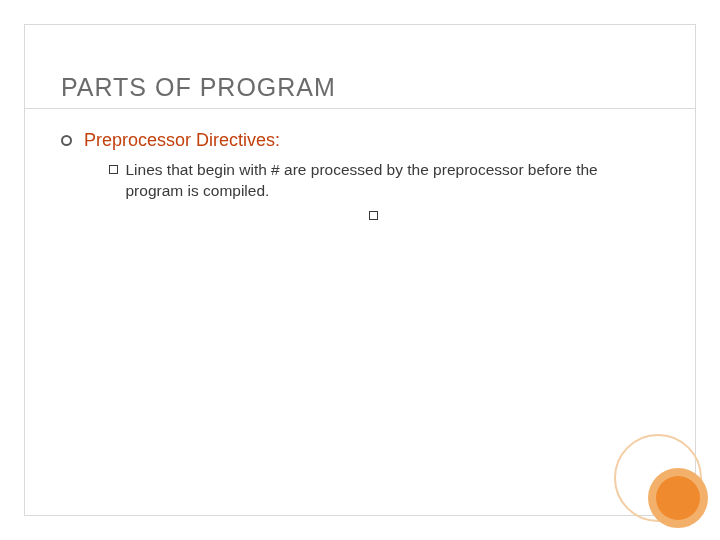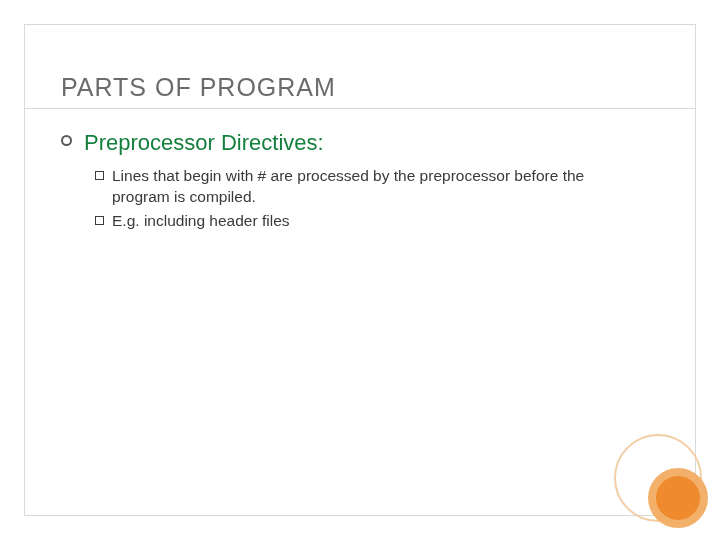--- a/index.html
+++ b/index.html
@@ -39,33 +39,34 @@
   .donut {
     width: 11px;
     height: 11px;
     border: 2.5px solid #5a5a5a;
     border-radius: 50%;
     margin-top: 6px;
     margin-right: 12px;
     flex-shrink: 0;
   }
   .bullet-text {
-    font-size: 22px;
-    color: #15803d;
+    font-size: 18px;
+    color: #c2410c;
     line-height: 1.3;
   }
   .sub-list {
     margin-left: 34px;
     margin-top: 6px;
     margin-bottom: 14px;
   }
   .sub-row {
     display: flex;
     align-items: flex-start;
     margin-bottom: 4px;
+    justify-content: center;
   }
   .square {
     width: 9px;
     height: 9px;
     border: 1.5px solid #3a3a3a;
     margin-top: 5px;
     margin-right: 8px;
     flex-shrink: 0;
   }
   .sub-text {
@@ -114,21 +115,20 @@
     <div class="donut"></div>
     <div class="bullet-text">Preprocessor Directives:</div>
   </div>
   <div class="sub-list">
     <div class="sub-row">
       <div class="square"></div>
       <div class="sub-text">Lines that begin with # are processed by the preprocessor before the program is compiled.</div>
     </div>
     <div class="sub-row">
       <div class="square"></div>
-      <div class="sub-text">E.g. including header files</div>
     </div>
   </div>
 
 </div>
 
 <div class="corner-deco">
   <div class="ring ring-outer"></div>
   <div class="ring ring-mid"></div>
   <div class="disc-inner"></div>
 </div>

